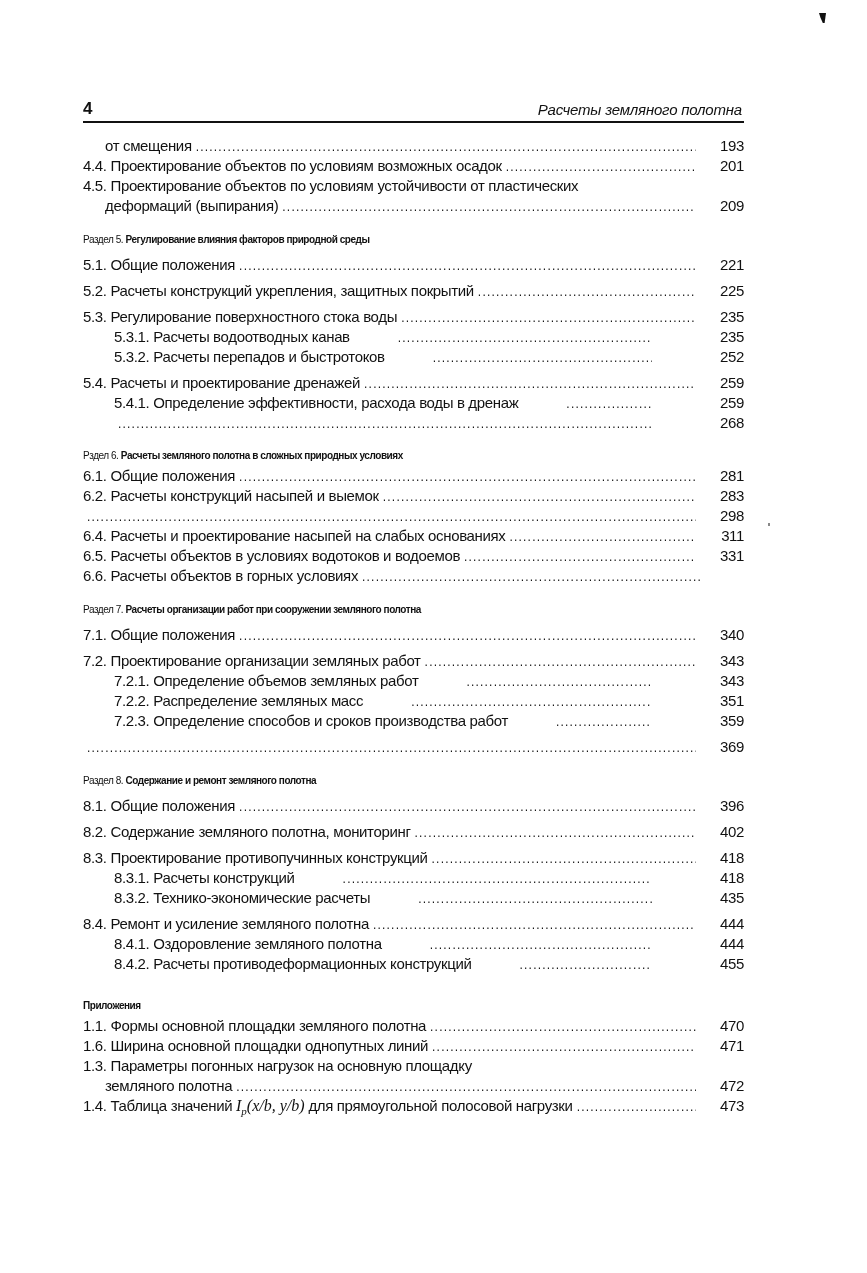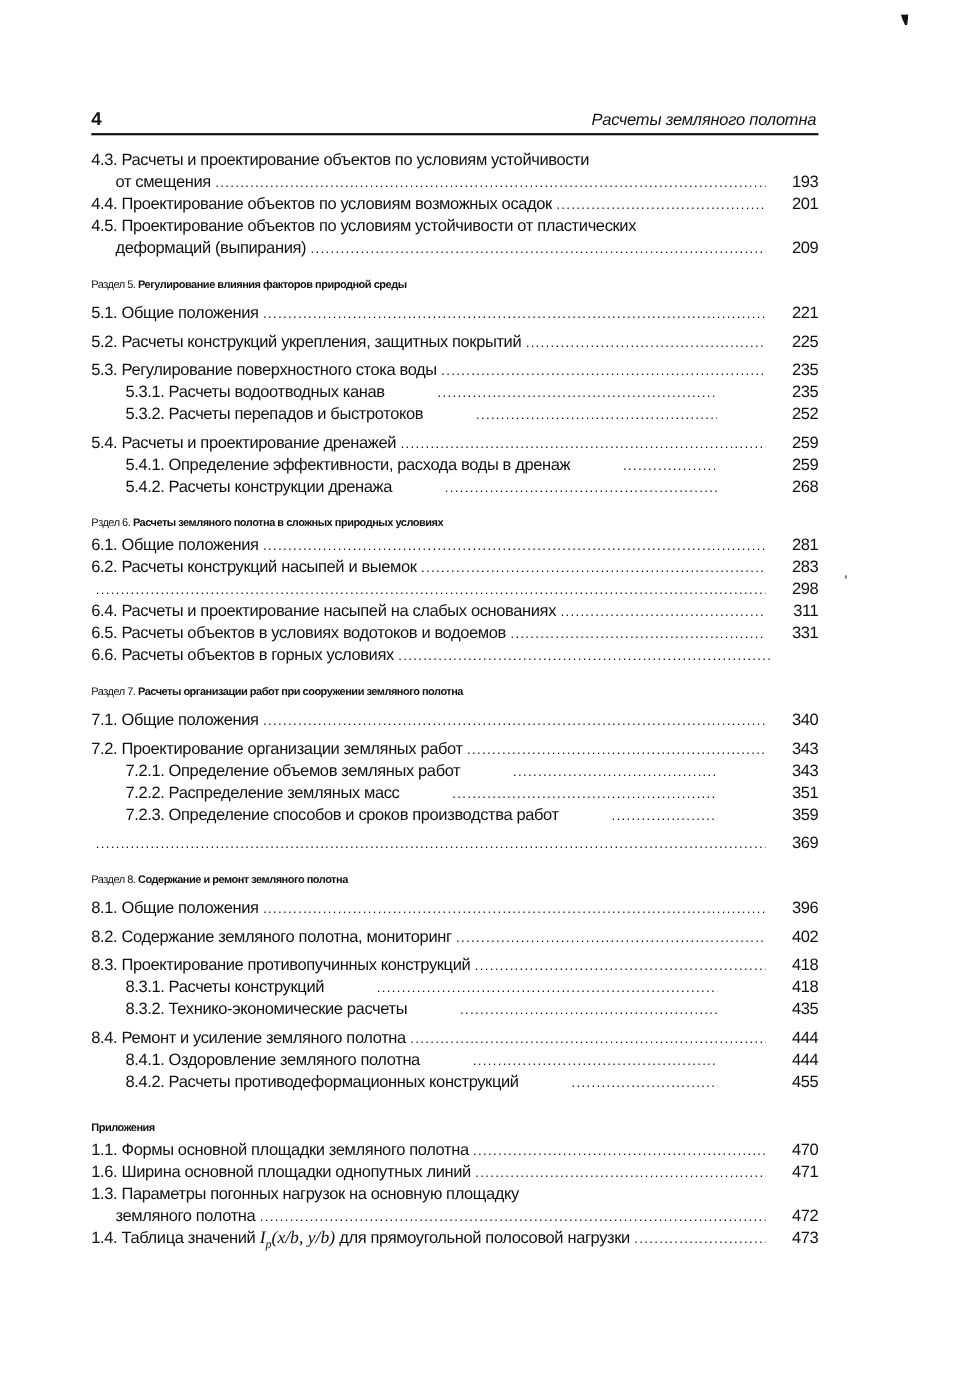--- a/index.html
+++ b/index.html
@@ -57,23 +57,20 @@
 <div class="corner-mark"></div>
 <div class="speck"></div>
 
 <div class="header">
   <span class="num">4</span>
   <span class="title">Расчеты земляного полотна</span>
 </div>
 
 <div class="toc">
 
-  <div class="row nodots">
-    <span class="text"><span>4.3.</span> <span>Расчеты и проектирование объектов по условиям устойчивости</span></span>
-  </div>
   <div class="row indent-cont">
     <span class="text">от смещения</span>
     <span class="dots"></span>
     <span class="page">193</span>
   </div>
   <div class="row">
     <span class="text"><span>4.4.</span> <span>Проектирование объектов по условиям возможных осадок</span></span>
     <span class="dots"></span>
     <span class="page">201</span>
   </div>
@@ -124,21 +121,20 @@
     <span class="text"><span>5.4.</span> <span>Расчеты и проектирование дренажей</span></span>
     <span class="dots"></span>
     <span class="page">259</span>
   </div>
   <div class="row indent1">
     <span class="text"><span>5.4.1.</span> <span>Определение эффективности, расхода воды в дренаж</span></span>
     <span class="dots"></span>
     <span class="page">259</span>
   </div>
   <div class="row indent1">
-    <span class="text"><span>5.4.2.</span> <span>Расчеты конструкции дренажа</span></span>
     <span class="dots"></span>
     <span class="page">268</span>
   </div>
 
   <div class="gap-l" style="height:13px"></div>
 
   <div class="section-head">
     <span class="pre">Рздел 6.</span> <span>Расчеты земляного полотна в сложных природных условиях</span>
   </div>
   <div class="row">

